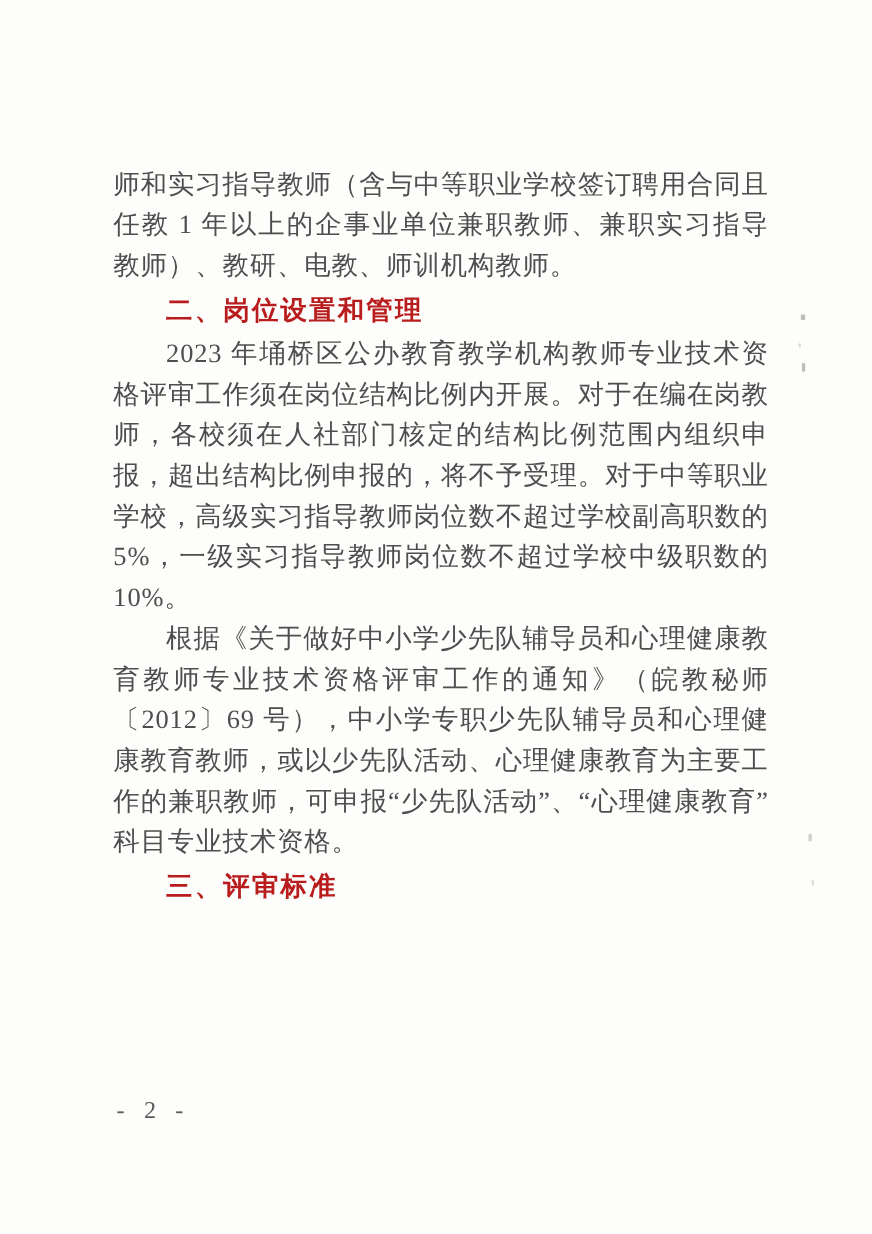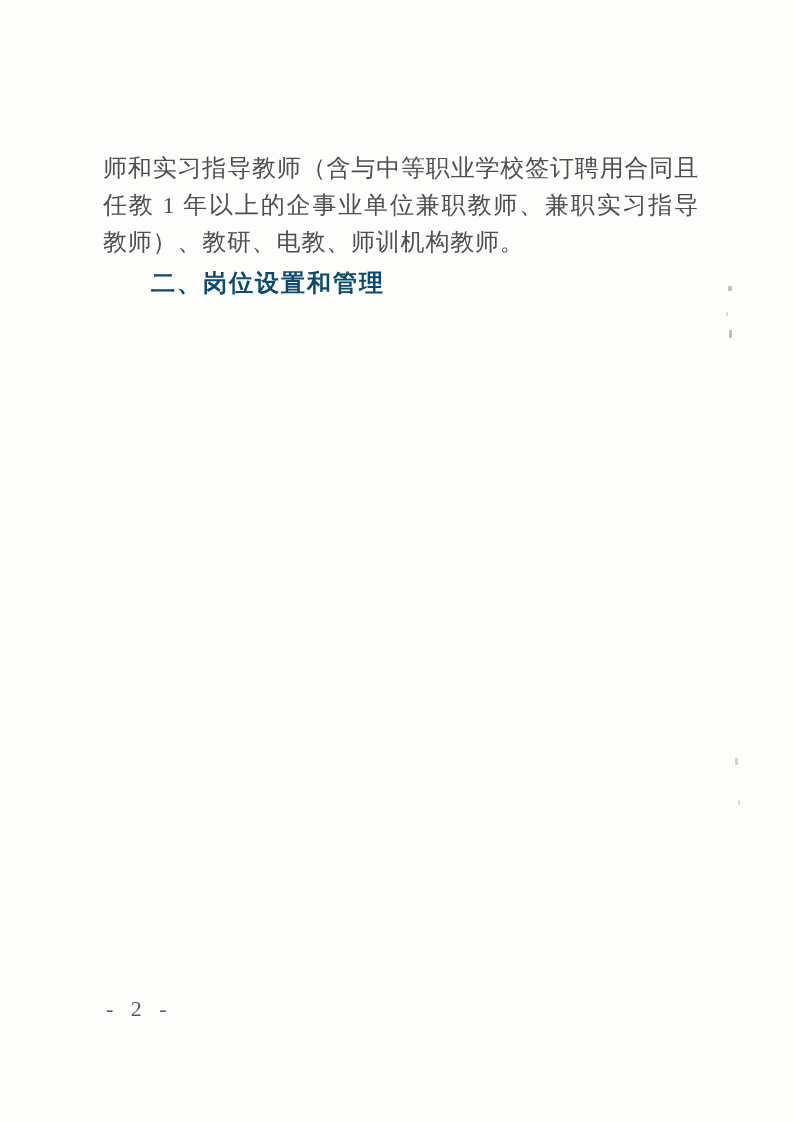--- a/index.html
+++ b/index.html
@@ -33,21 +33,21 @@
   }
   .para-cont {
     margin: 0;
     text-indent: 0;
   }
   .heading {
     margin: 3px 0 3px 0;
     text-indent: 2em;
     font-family: "Liberation Sans", "DejaVu Sans", sans-serif;
     font-weight: bold;
-    color: #0c4a6e;
+    color: #b91c1c;
     letter-spacing: 2px;
     text-align: left;
   }
   .page-number {
     position: absolute;
     left: 106px;
     top: 996px;
     font-size: 22px;
     color: #5a5a5a;
     letter-spacing: 6px;
@@ -66,20 +66,23 @@
   .speck.s5 { left: 738px; top: 800px; width: 2px; height: 5px; opacity: .5; }
 </style>
 </head>
 <body>
 
 <div class="page">
 
   <div class="content">
     <p class="para-cont">师和实习指导教师（含与中等职业学校签订聘用合同且任教 1 年以上的企事业单位兼职教师、兼职实习指导教师）、教研、电教、师训机构教师。</p>
     <p class="heading">二、岗位设置和管理</p>
+    <p class="para">2023 年埇桥区公办教育教学机构教师专业技术资格评审工作须在岗位结构比例内开展。对于在编在岗教师，各校须在人社部门核定的结构比例范围内组织申报，超出结构比例申报的，将不予受理。对于中等职业学校，高级实习指导教师岗位数不超过学校副高职数的 5%，一级实习指导教师岗位数不超过学校中级职数的 10%。</p>
+    <p class="para">根据《关于做好中小学少先队辅导员和心理健康教育教师专业技术资格评审工作的通知》（皖教秘师〔2012〕69 号），中小学专职少先队辅导员和心理健康教育教师，或以少先队活动、心理健康教育为主要工作的兼职教师，可申报“少先队活动”、“心理健康教育”科目专业技术资格。</p>
+    <p class="heading">三、评审标准</p>
 
   </div>
 
   <div class="page-number">- 2 -</div>
 
   <div class="speck s1"></div>
   <div class="speck s2"></div>
   <div class="speck s3"></div>
   <div class="speck s4"></div>
   <div class="speck s5"></div>

